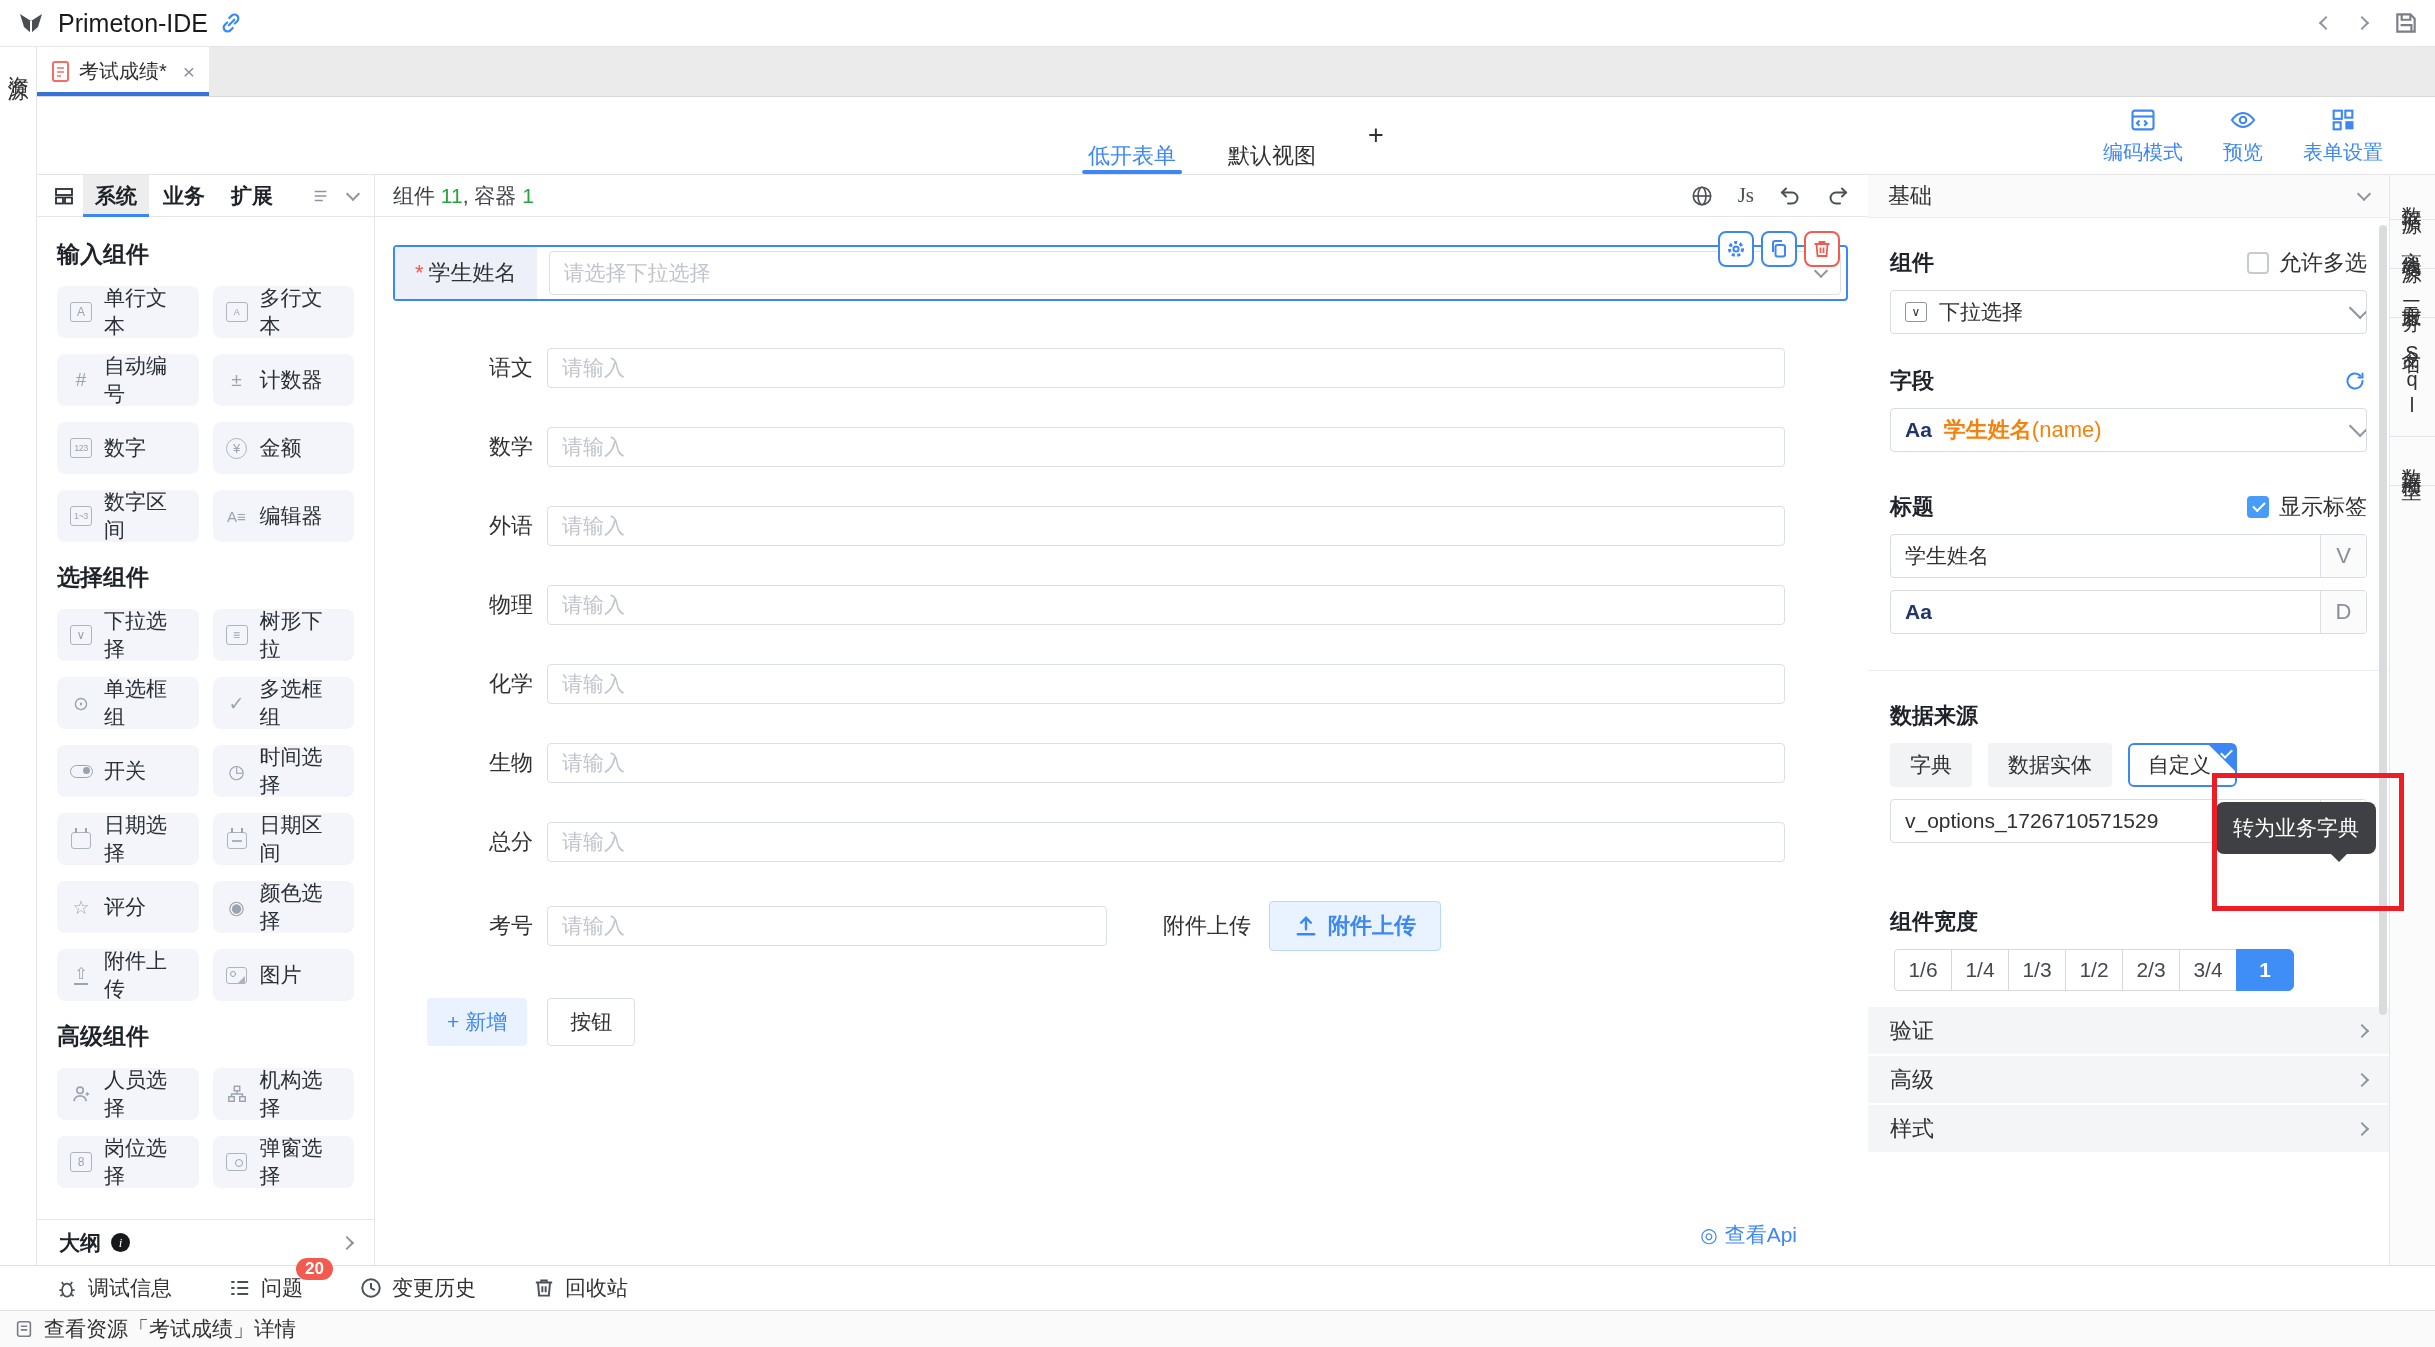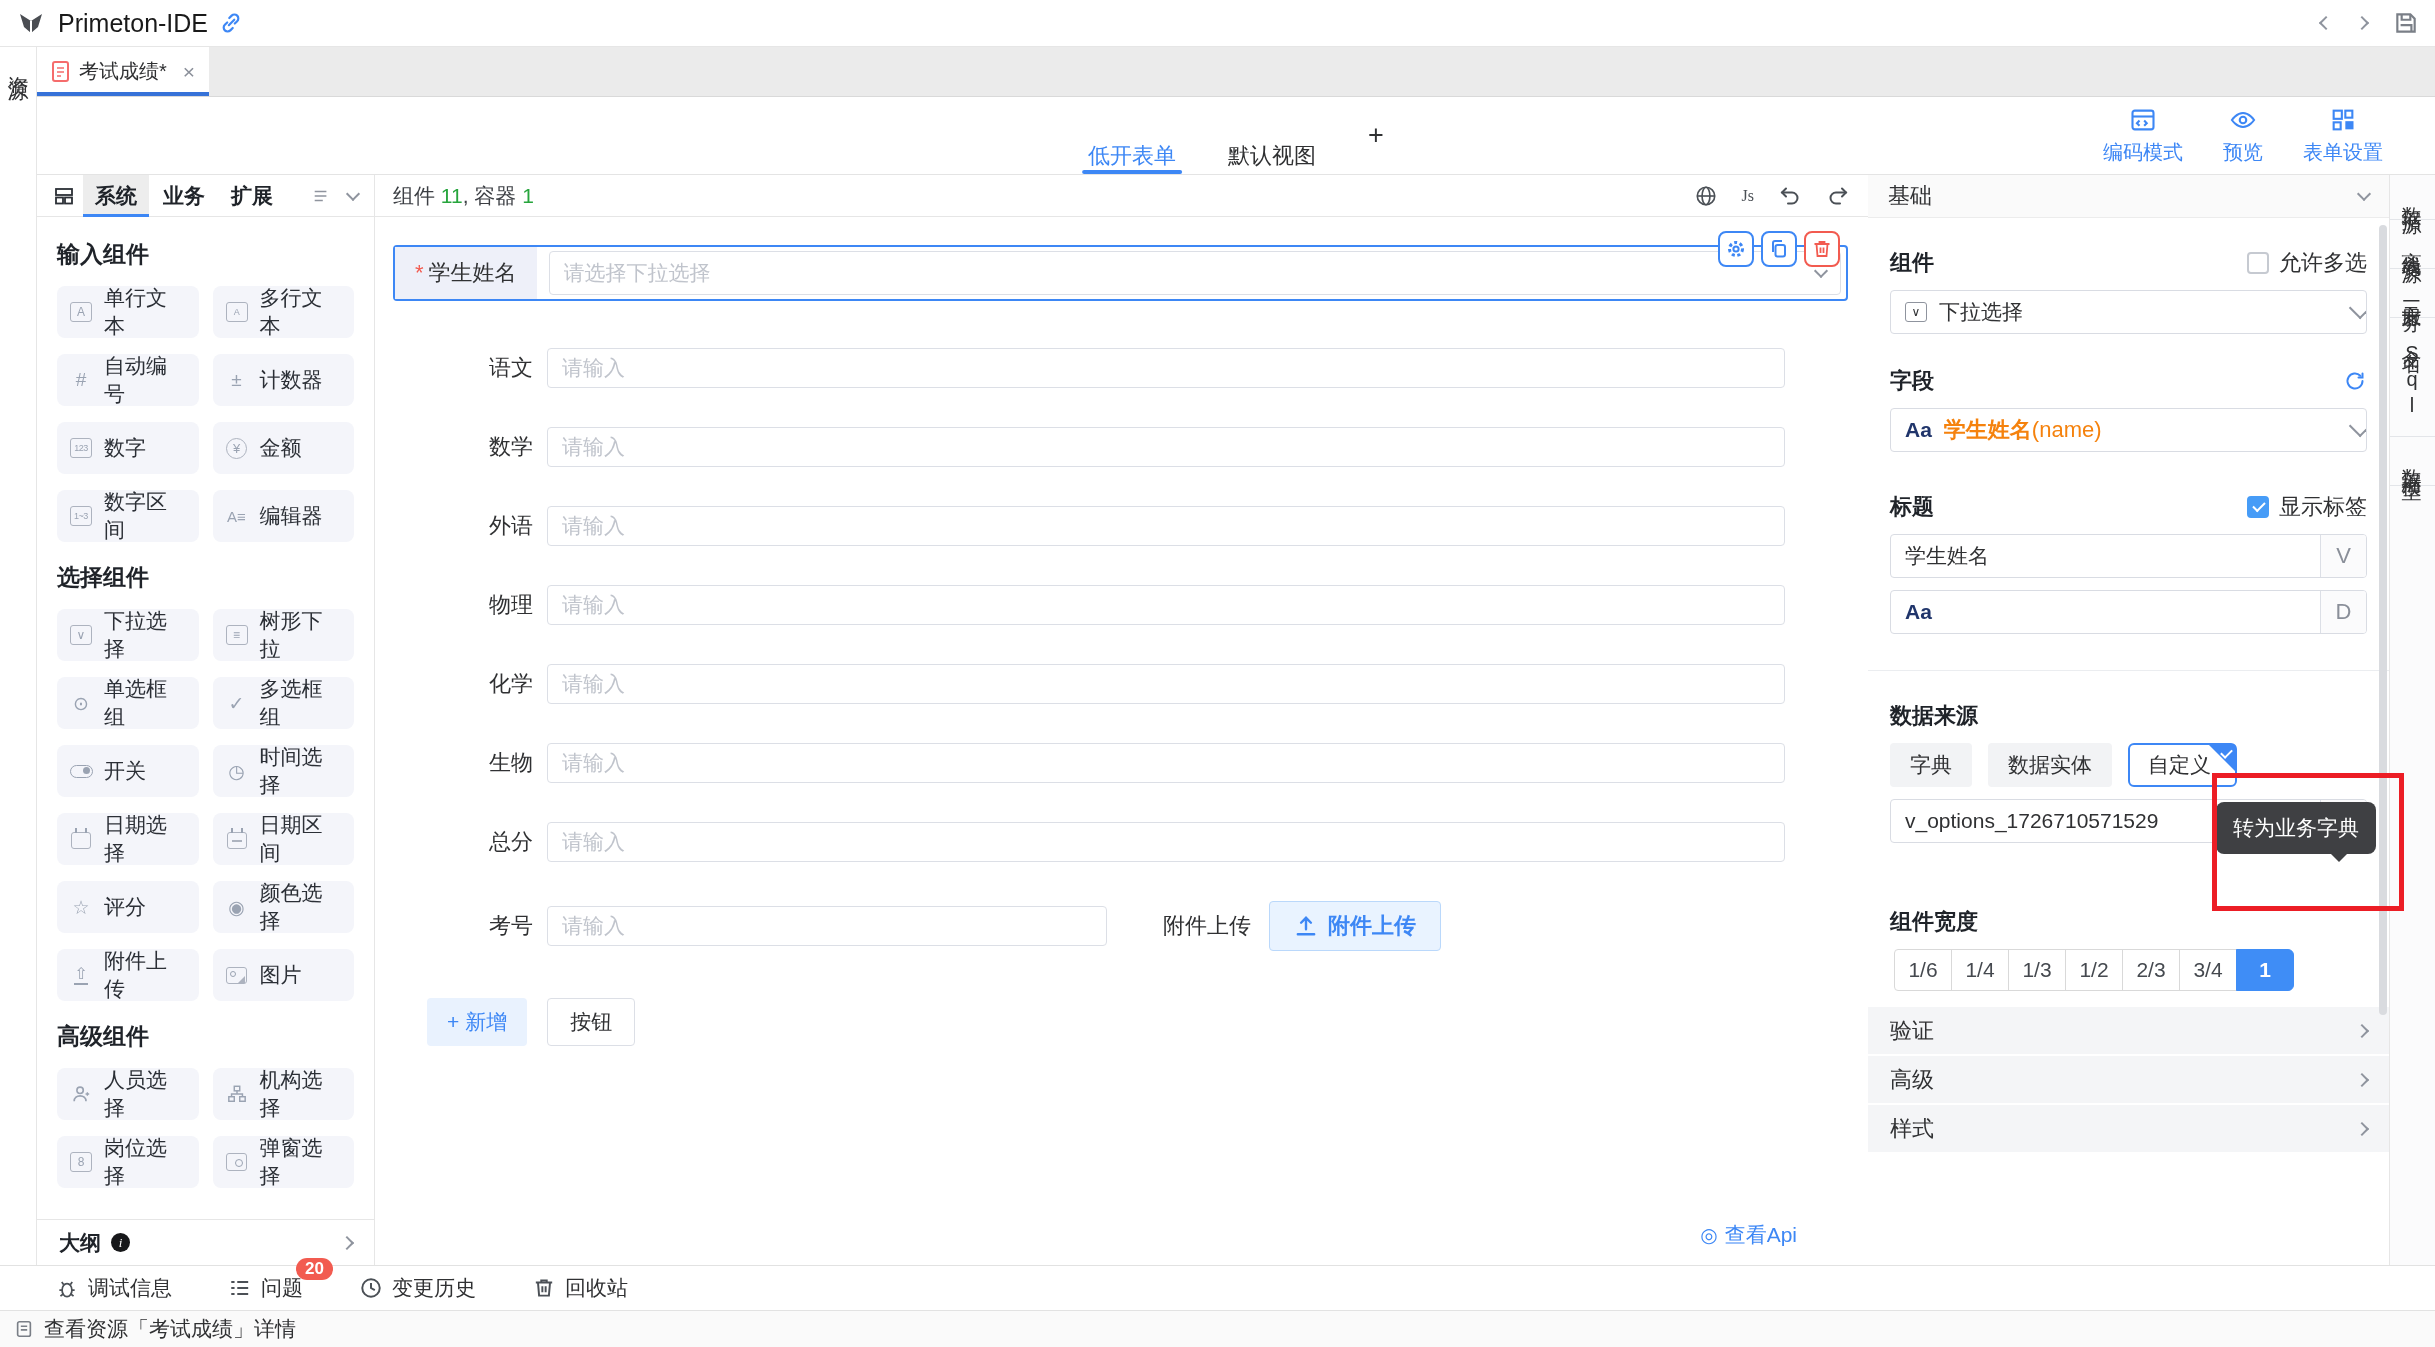--- a/index.html
+++ b/index.html
@@ -73,21 +73,21 @@
   .ic-pop::after { content:""; position:absolute; right:3px; bottom:3px; width:6px; height:6px; border:1.5px solid #9aa3b2; border-radius:50%; }
   .outline-bar { height:46px; flex:0 0 46px; border-top:1px solid #e6e6e6; display:flex; align-items:center; gap:10px; padding:0 22px; }
   .outline-label { font-size:21px; font-weight:bold; color:#1f2329; }
   .info-dot { width:19px; height:19px; border-radius:50%; background:#17181a; color:#fff; font-size:13px; font-style:italic; display:flex; align-items:center; justify-content:center; font-family:"Liberation Serif",serif; }
 
   
   .canvas { flex:1; min-width:0; display:flex; flex-direction:column; position:relative; }
   .canvas-toolbar { height:42px; flex:0 0 42px; border-bottom:1px solid #e6e6e6; display:flex; align-items:center; padding:0 18px; font-size:21px; color:#3c3f44; }
   .green { color:#27a53d;text-align:center; }
   .ct-icons { margin-left:auto; display:flex; align-items:center; gap:24px; color:#4b5056; }
-  .js-label { font-size:16px; font-family:"Liberation Serif",serif; }
+  .js-label { font-size:21px; font-family:"Liberation Serif",serif; }
   .canvas-body { flex:1; position:relative; padding:28px 20px 0 18px; }
 
   .selected-row { position:relative; border:2px solid #3d87f5; border-radius:4px; height:56px; display:flex; align-items:center; background:#fff; }
   .sel-label { background:#eef0f9; align-self:stretch; display:flex; align-items:center; gap:5px; padding:0 20px; font-size:22px; }
   .req { color:#f25b50; font-size:22px; }
   .sel-input { flex:1; height:44px; border:1px solid #dcdfe6; border-radius:4px; margin:0 5px 0 12px; display:flex; align-items:center; padding:0 14px; position:relative; }
   .sel-input input { border:none; outline:none; flex:1; font-size:21px; color:#303133; background:transparent; }
   .sel-input input::placeholder { color:#c0c4cc; }
   .sel-chev { position:absolute; right:14px; }
   .float-actions { position:absolute; top:-16px; right:6px; display:flex; gap:7px; z-index:5; }

